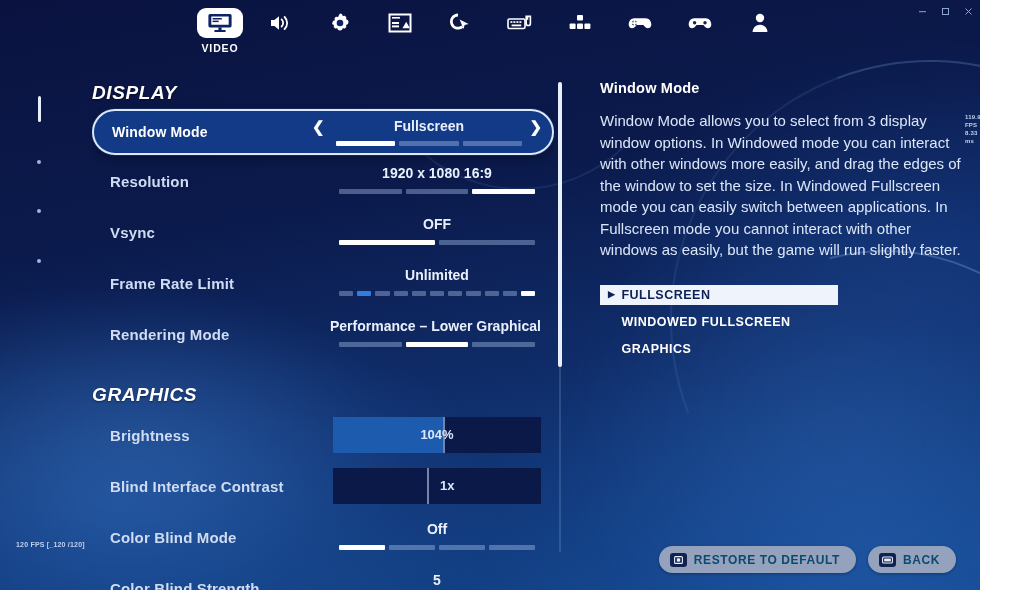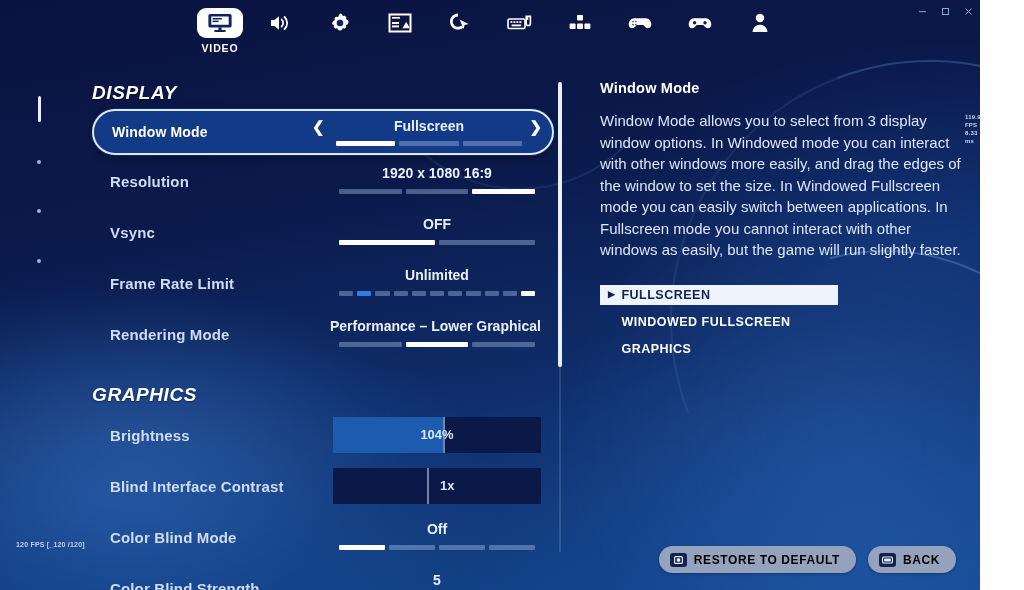--- a/index.html
+++ b/index.html
@@ -274,21 +274,21 @@
     position: absolute; right: 24px; bottom: 17px;
     display: flex; align-items: center; gap: 12px;
     z-index: 20;
   }
   .btn {
     height: 27px;
     display: flex; align-items: center; gap: 7px;
     padding: 0 16px 0 11px;
     border-radius: 14px;
     background: #94a2bd;
-    color: #000000;
+    color: #0c4a6e;
     font-size: 12px; font-weight: 800; letter-spacing: .6px;
     cursor: pointer;
     box-shadow: 0 1px 3px rgba(0,0,0,.3);
   }
   .keycap {
     width: 17px; height: 14px;
     border-radius: 3px;
     background: #10234f;
     display: flex; align-items: center; justify-content: center;
   }

